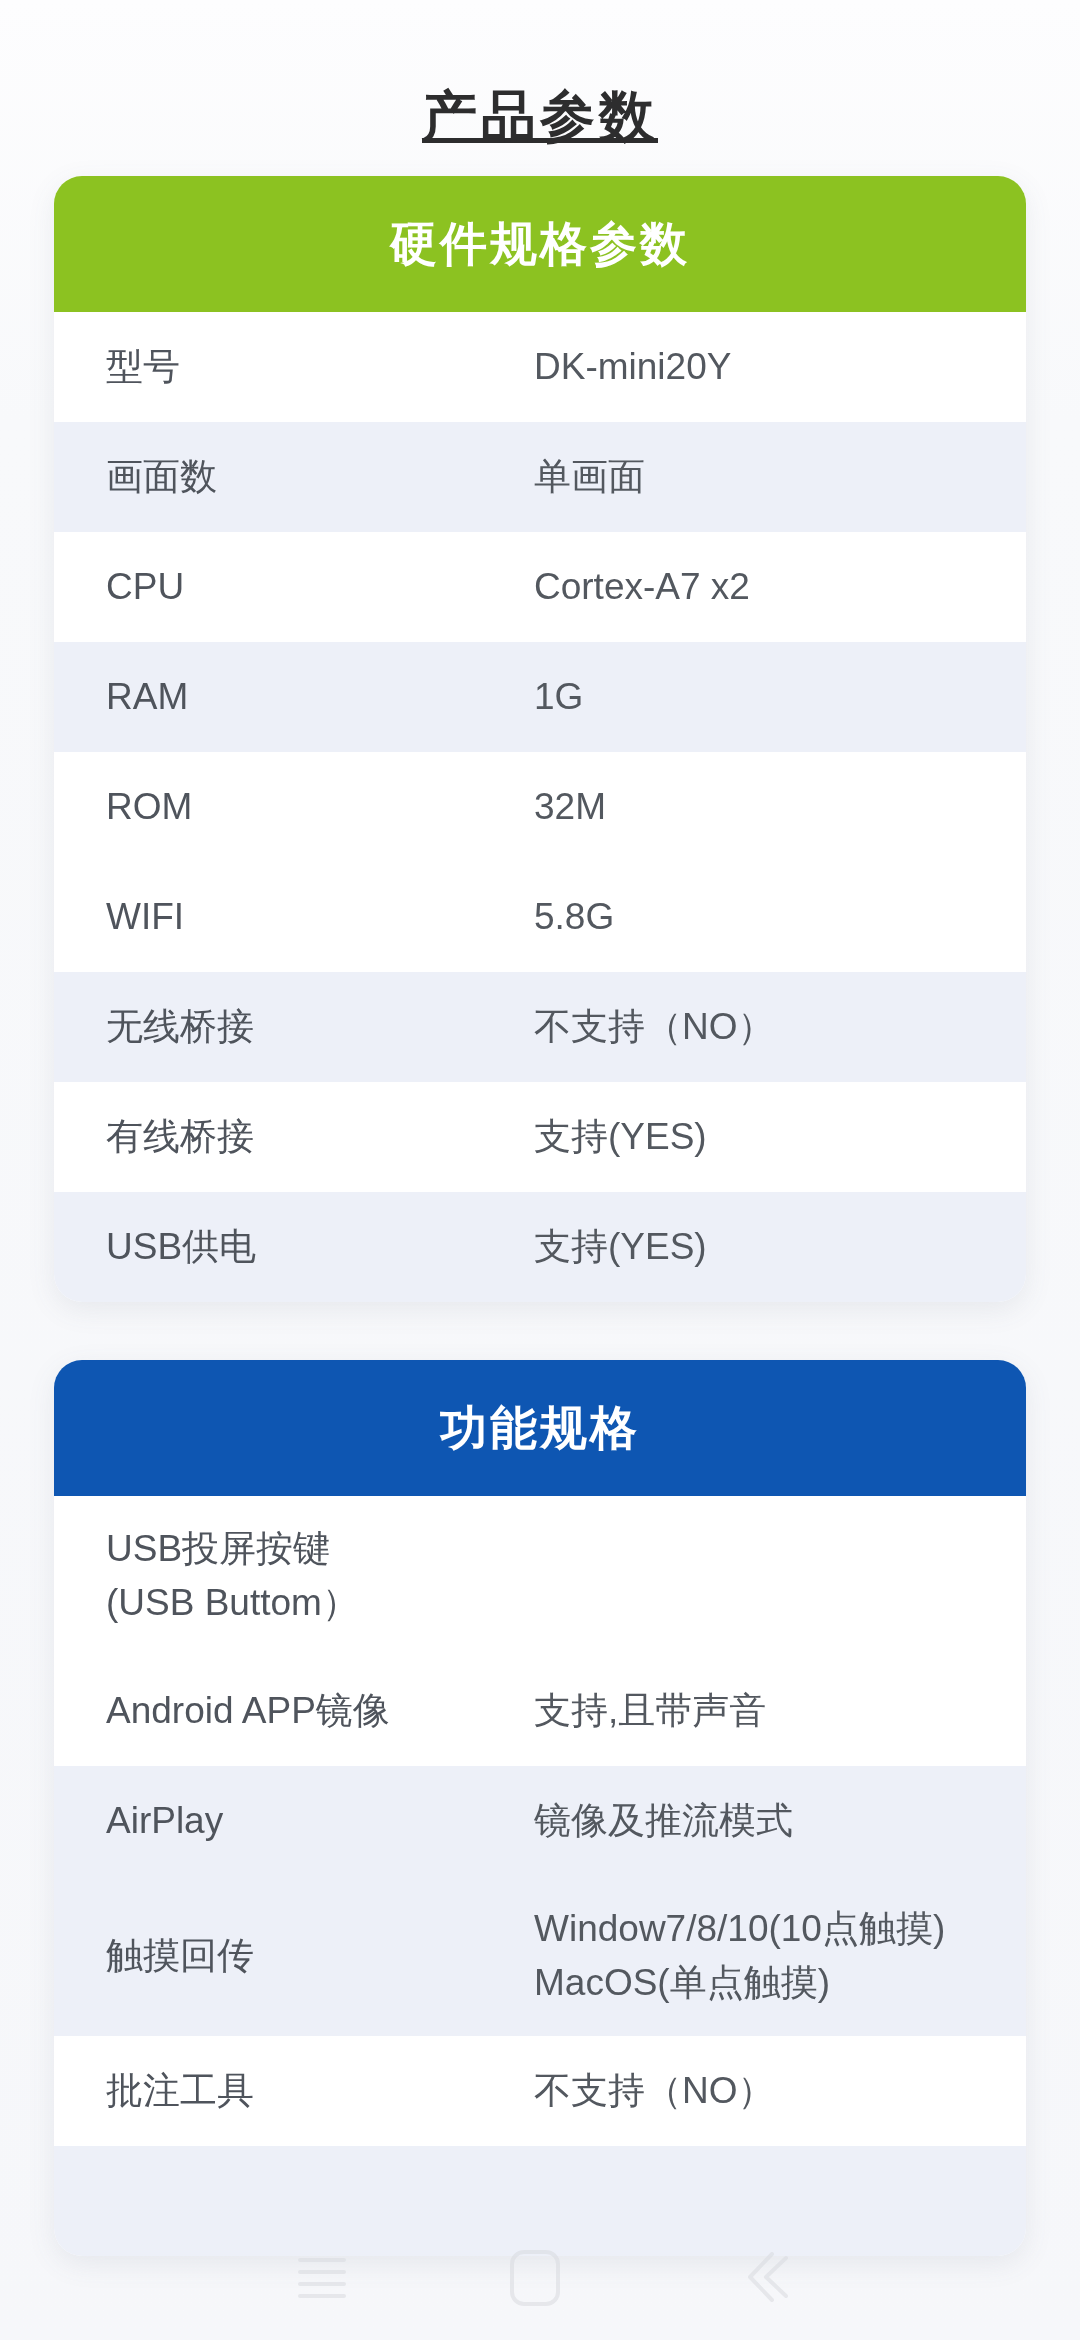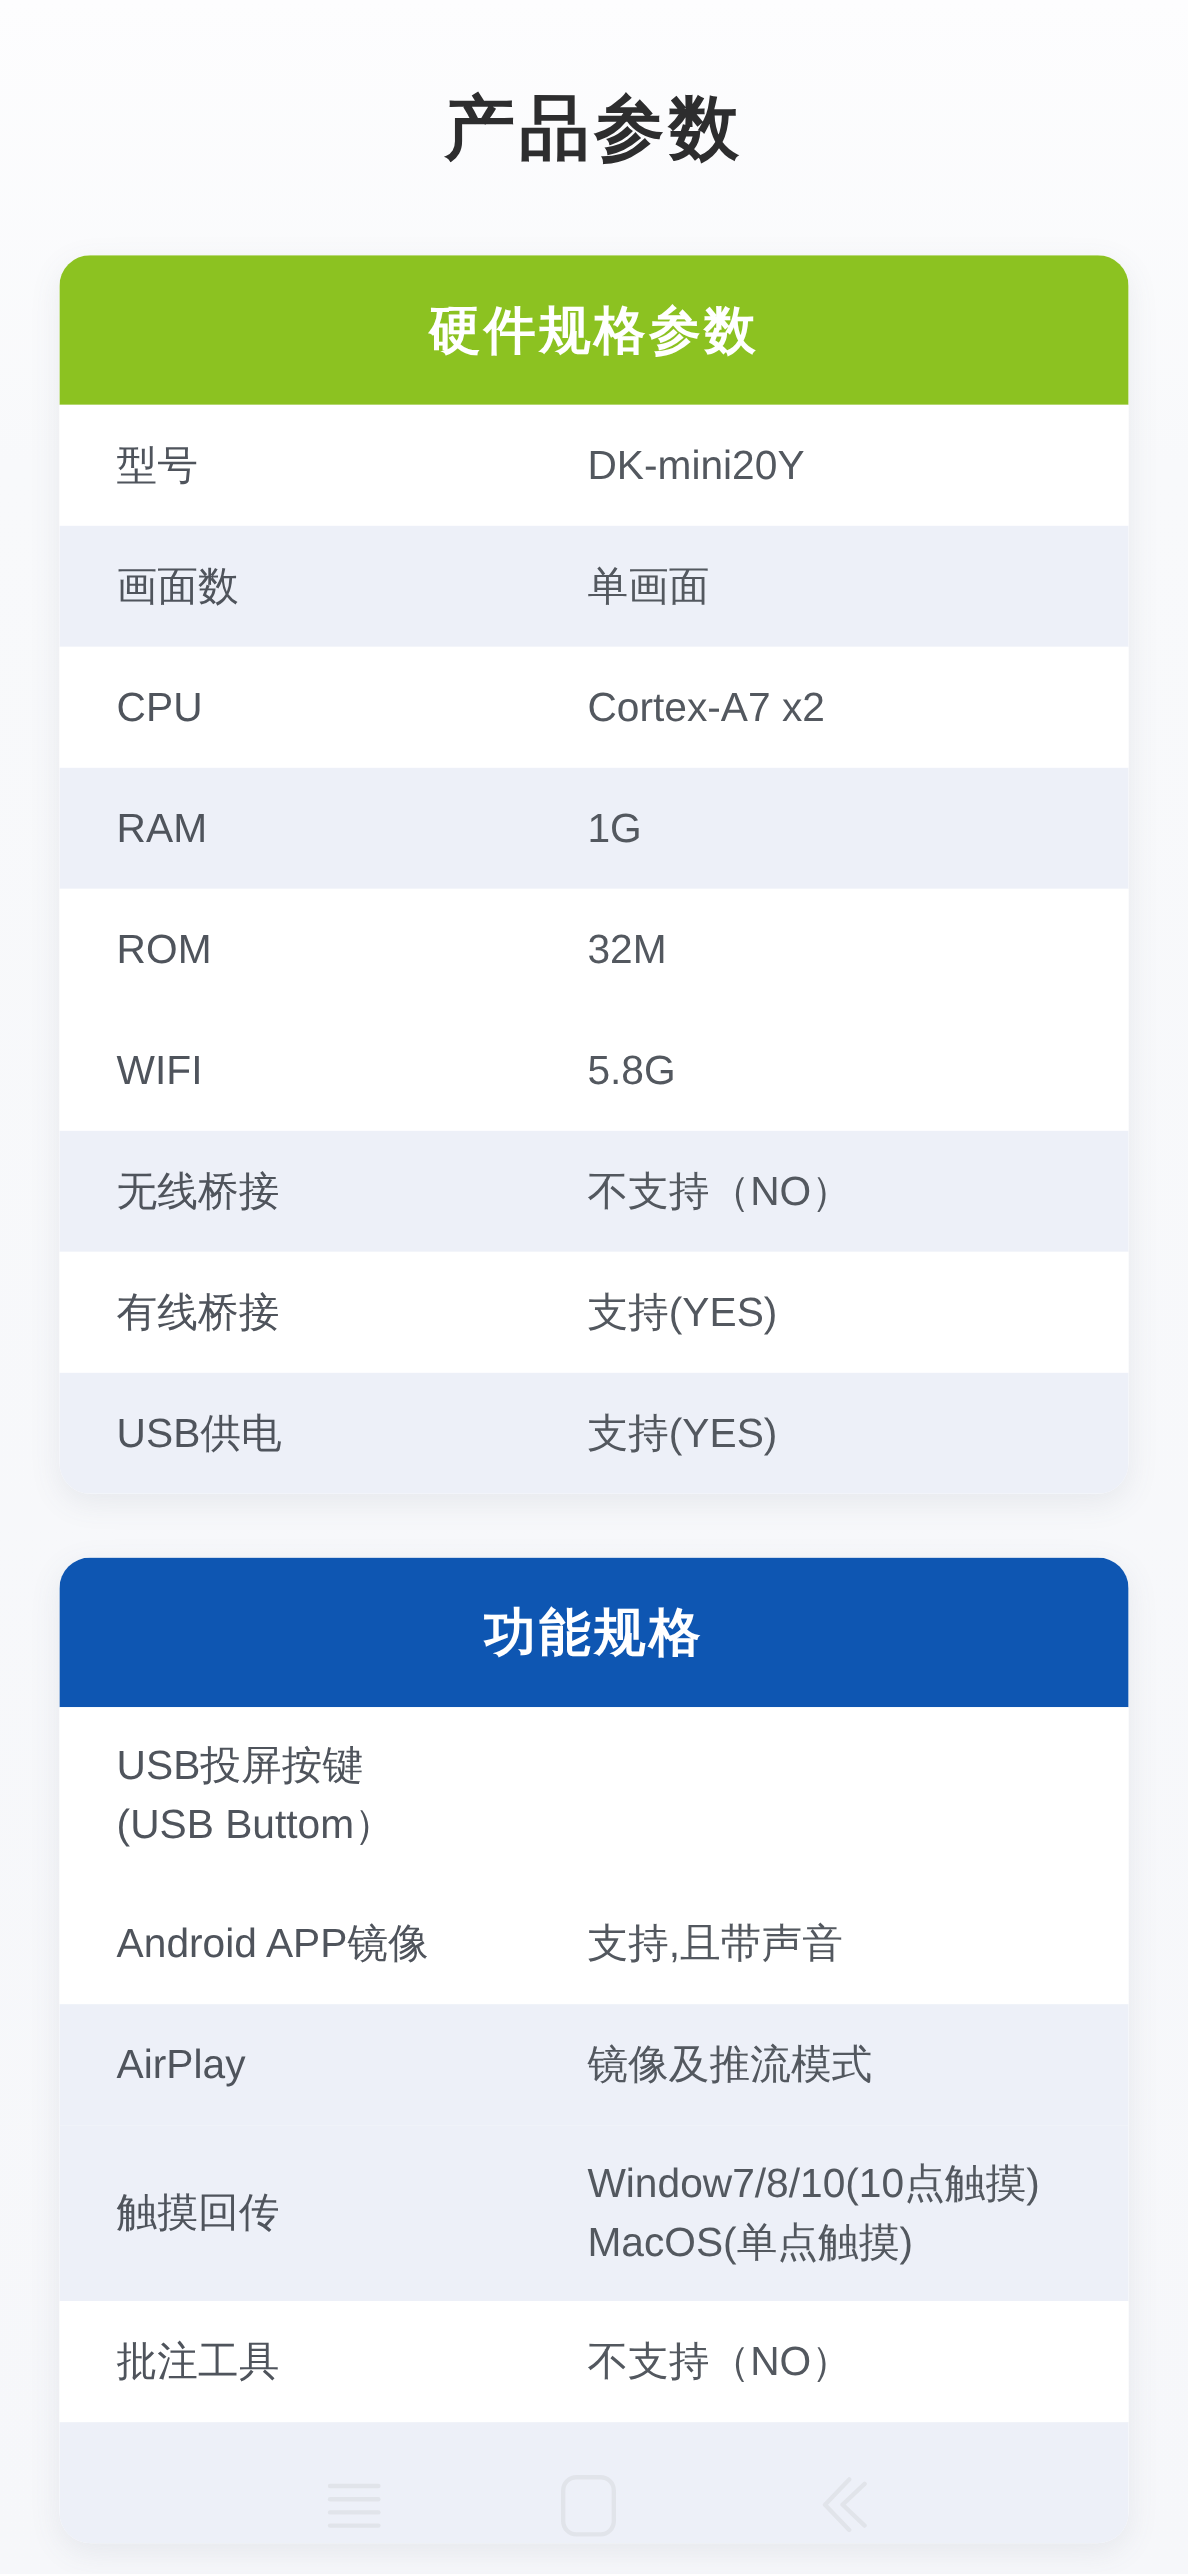--- a/index.html
+++ b/index.html
@@ -11,35 +11,36 @@
     font-family: "Liberation Sans", "DejaVu Sans", sans-serif;
     background: linear-gradient(180deg, #fdfdfe 0%, #f8f9fb 18%, #f6f7fa 100%);
     position: relative;
   }
 
   .page-title {
     margin-top: 56px;
     height: 120px;
     line-height: 120px;
     text-align: center;
-    font-size: 64px;
+    font-size: 55px;
     font-weight: bold;
     color: #2d2d2e;
     letter-spacing: 4px;
+    text-decoration: underline;
   }
 
   .card {
     width: 972px;
     margin: 0 auto;
     border-radius: 28px;
     overflow: hidden;
     background: #ffffff;
     box-shadow: 0 8px 28px rgba(90, 100, 120, 0.10);
   }
-  .card-hardware { margin-top: 56px; }
+  .card-hardware { }
   .card-function { margin-top: 58px; }
 
   .card-header {
     height: 136px;
     display: flex;
     align-items: center;
     justify-content: center;
     color: #ffffff;
     font-size: 47px;
     font-weight: bold;

